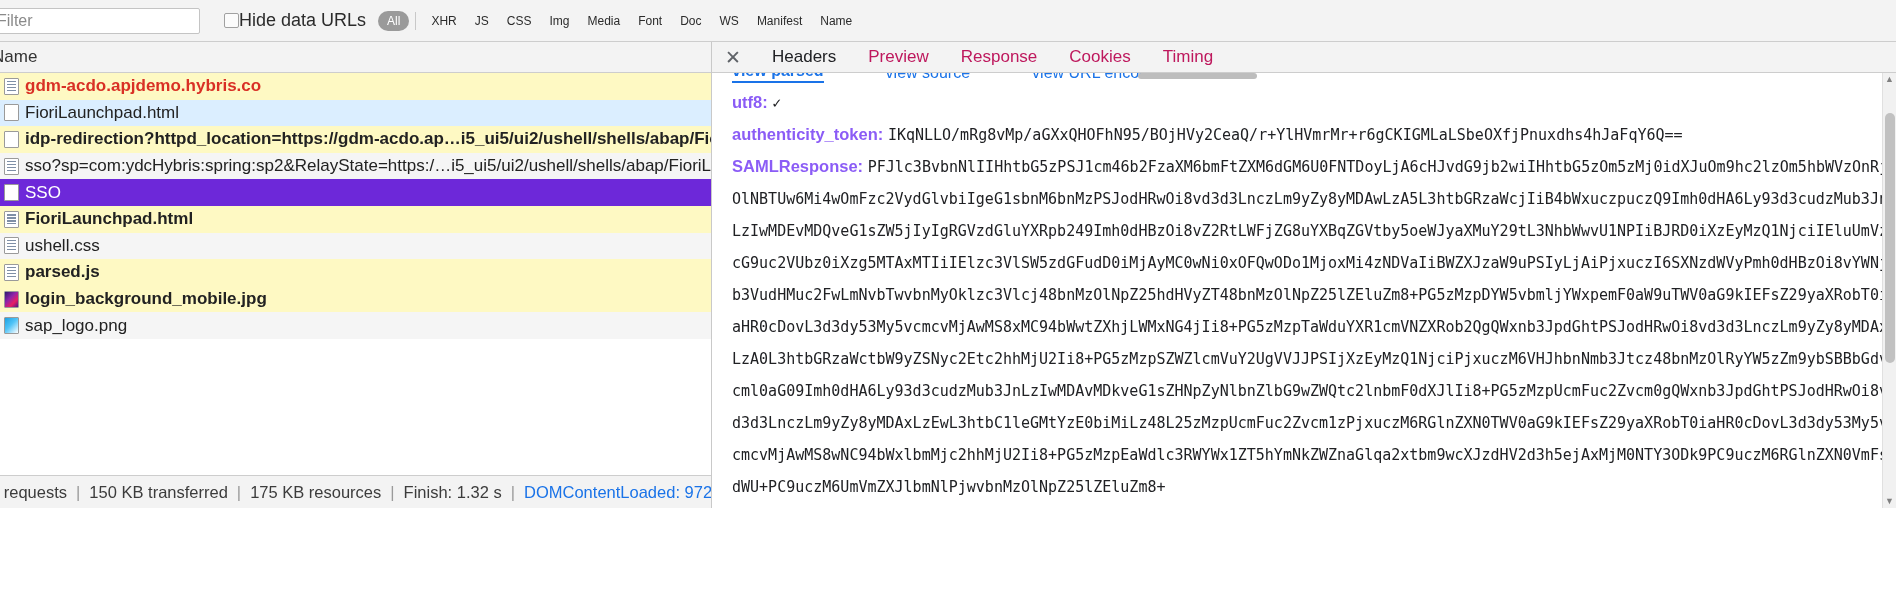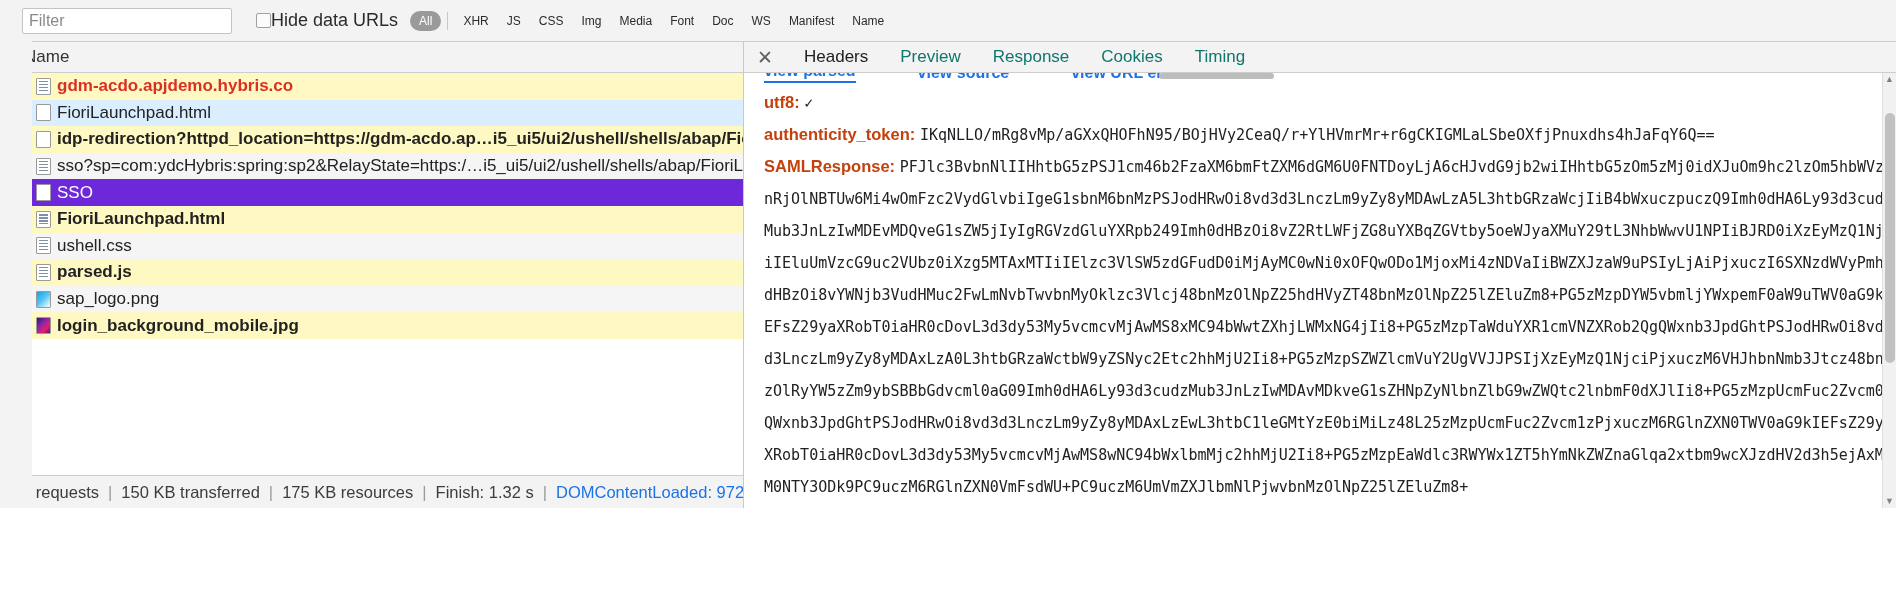--- a/index.html
+++ b/index.html
@@ -11,21 +11,20 @@
     font-family: "Liberation Sans", sans-serif;
   }
 
   #app {
     position: relative;
     width: 1896px;
     height: 508px;
     display: flex;
     flex-direction: column;
     background: #f3f3f3;
-    padding-left: 32px;
   }
 
   
   .filter-bar {
     height: 42px;
     min-height: 42px;
     background: #f3f3f3;
     border-bottom: 1px solid #cdcdcd;
     display: flex;
     align-items: center;
@@ -220,21 +219,21 @@
     width: 26px;
     text-align: center;
     font-size: 19px;
     color: #5f6368;
     cursor: default;
     line-height: 1;
     margin-right: 10px;
   }
   .dtab {
     font-size: 17px;
-    color: #0f766e;
+    color: #be185d;
     padding: 0 16px;
     line-height: 30px;
     white-space: nowrap;
     cursor: default;
   }
   .dtab.active { color: #202124; }
 
   .detail-body {
     flex: 1;
     overflow: hidden;
@@ -254,40 +253,40 @@
     align-items: center;
     gap: 62px;
     font-size: 16px;
     overflow: hidden;
   }
   .view-strip .vs {
     color: #1a73e8;
     font-weight: bold;
     white-space: nowrap;
   }
-  .view-strip .vs.plain { color: #1a73e8; font-weight: bold; }
+  .view-strip .vs.plain { color: #1a73e8; font-weight: normal; }
   .view-strip .vs.active {
     border-bottom: 3px solid #1a73e8;
     padding-bottom: 1px;
   }
 
   .kv-list {
     padding-top: 14px;
   }
   .kv {
     font-size: 16.5px;
     line-height: 31px;
     color: #202124;
     word-break: break-all;
     white-space: pre-wrap;
   }
   .kv .k {
     font-weight: bold;
     font-family: "Liberation Sans", sans-serif;
-    color: #c2410c;
+    color: #8b5cf6;
   }
   .kv .v {
     font-family: "DejaVu Sans Mono", monospace;
     font-size: 15px;
     color: #202124;
   }
   .blob {
     font-family: "DejaVu Sans Mono", monospace;
     font-size: 15px;
     line-height: 31px;
@@ -411,28 +410,28 @@
         <div class="row odd">
           <span class="ficon doc"></span>
           <span class="fname">ushell.css</span>
         </div>
 
         <div class="row even">
           <span class="ficon doc"></span>
           <span class="fname">parsed.js</span>
         </div>
 
+        <div class="row even">
+          <span class="ficon img-jpg"></span>
+          <span class="fname">login_background_mobile.jpg</span>
+        </div>
+
         <div class="row odd">
           <span class="ficon img-png"></span>
           <span class="fname">sap_logo.png</span>
-        </div>
-
-        <div class="row even">
-          <span class="ficon img-jpg"></span>
-          <span class="fname">login_background_mobile.jpg</span>
         </div>
 
       </div>
 
       <div class="status-bar">
         <span class="sb-item first">0 requests</span>
         <span class="sb-sep">|</span>
         <span class="sb-item">150 KB transferred</span>
         <span class="sb-sep">|</span>
         <span class="sb-item">175 KB resources</span>

